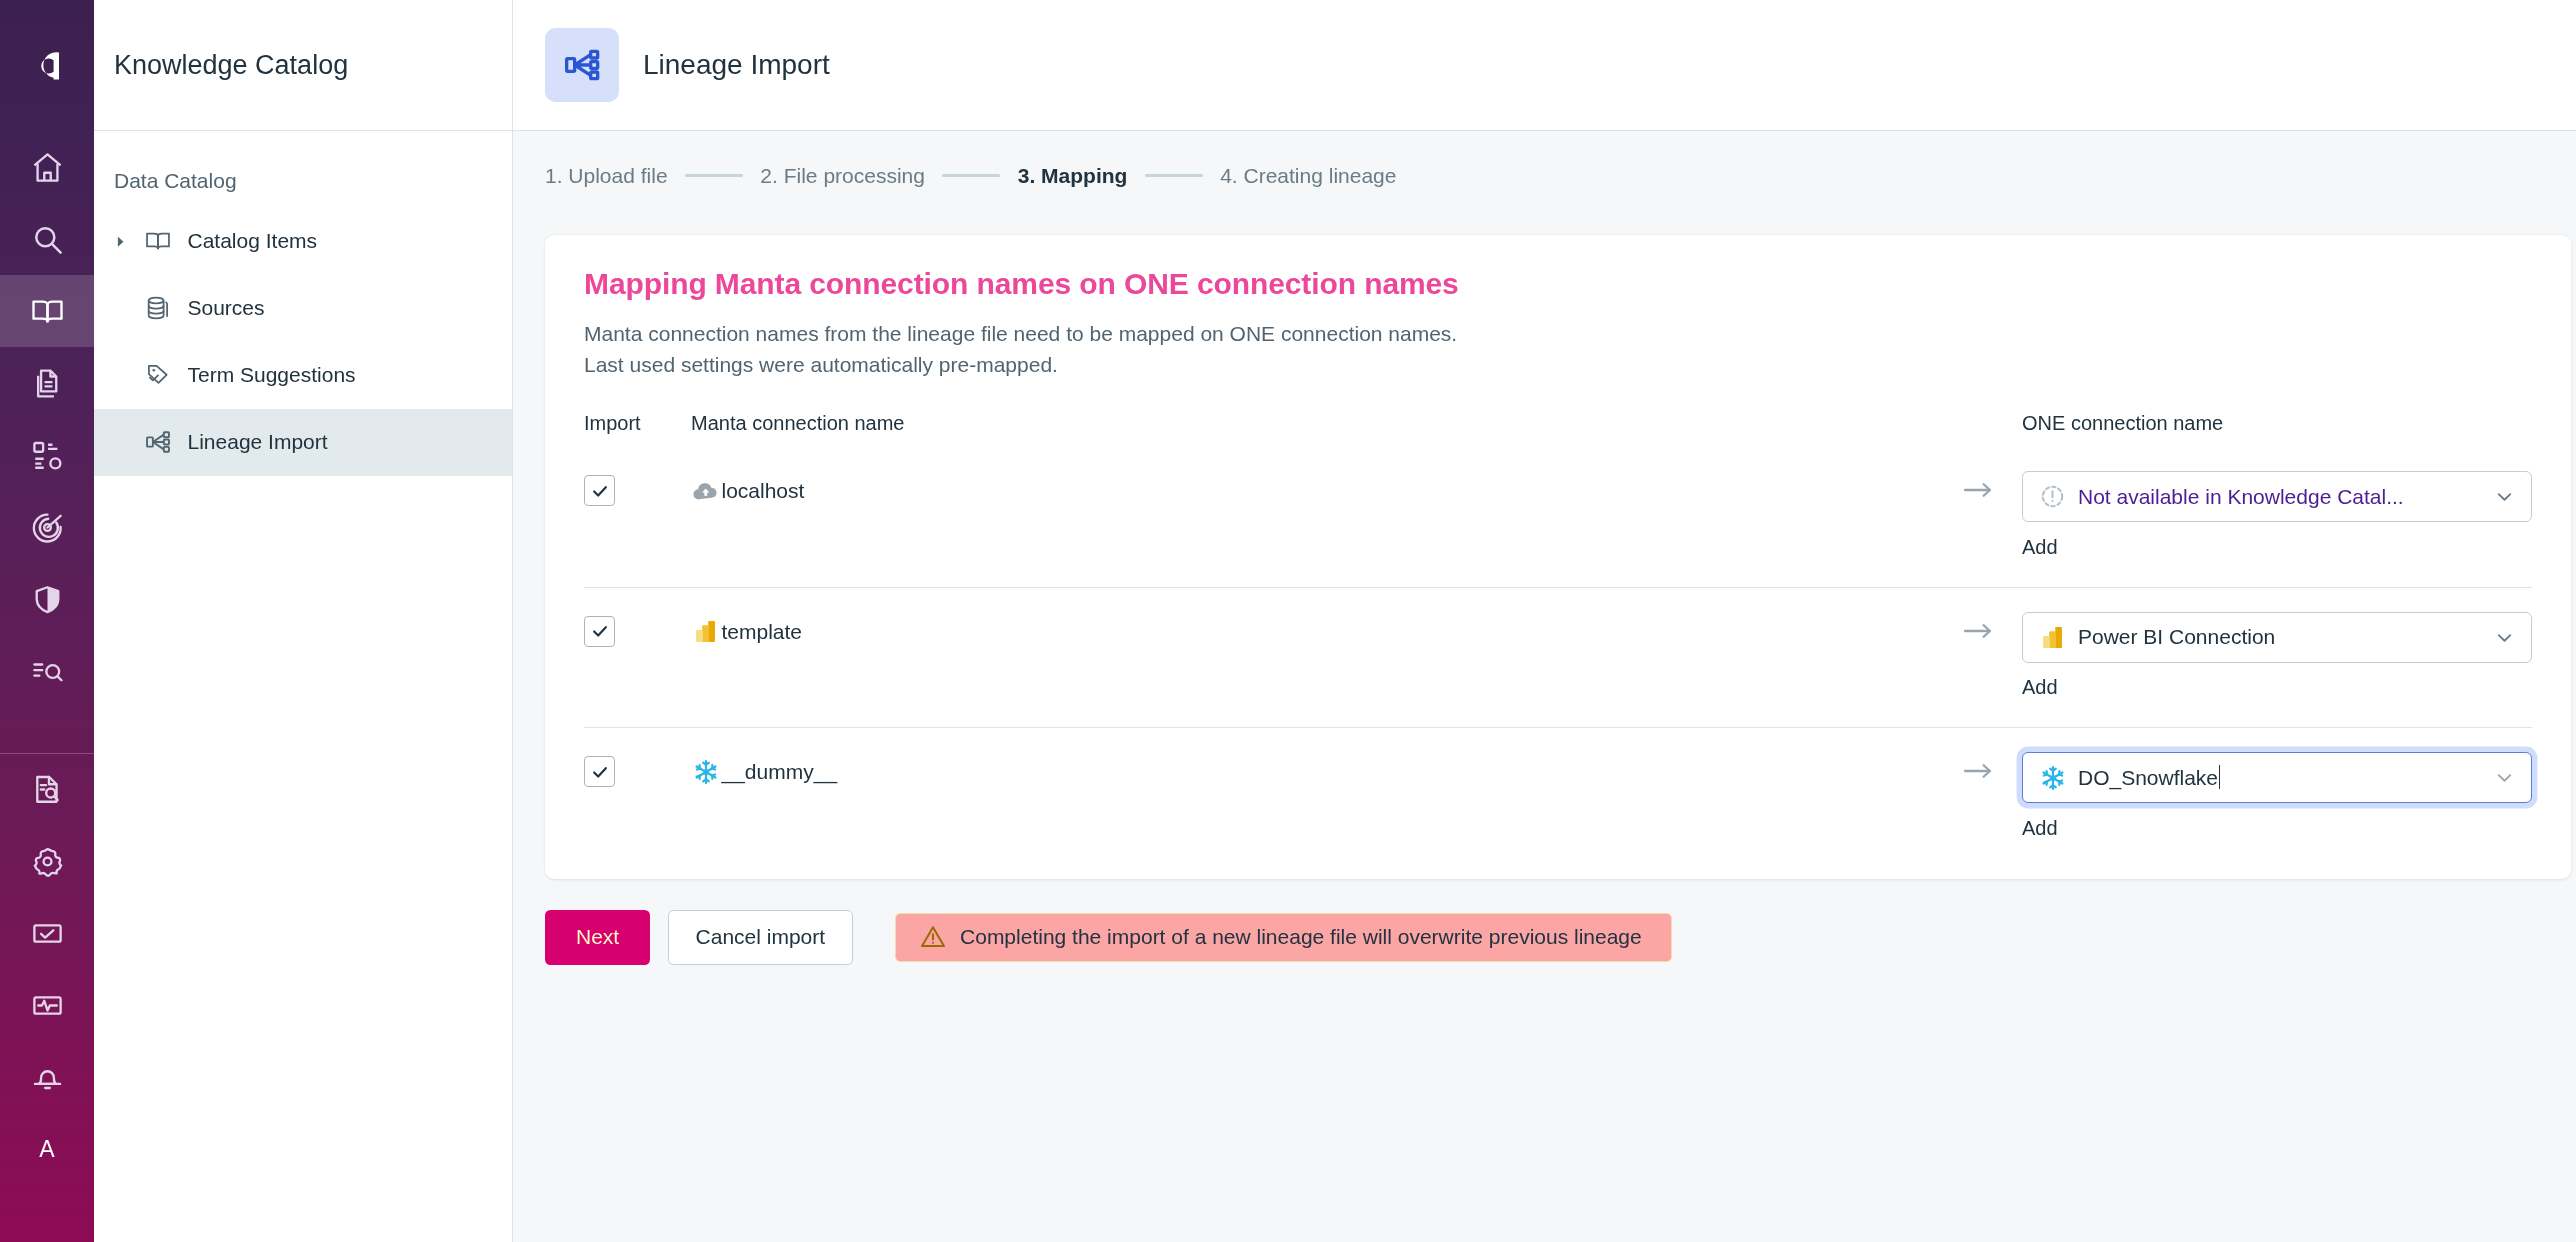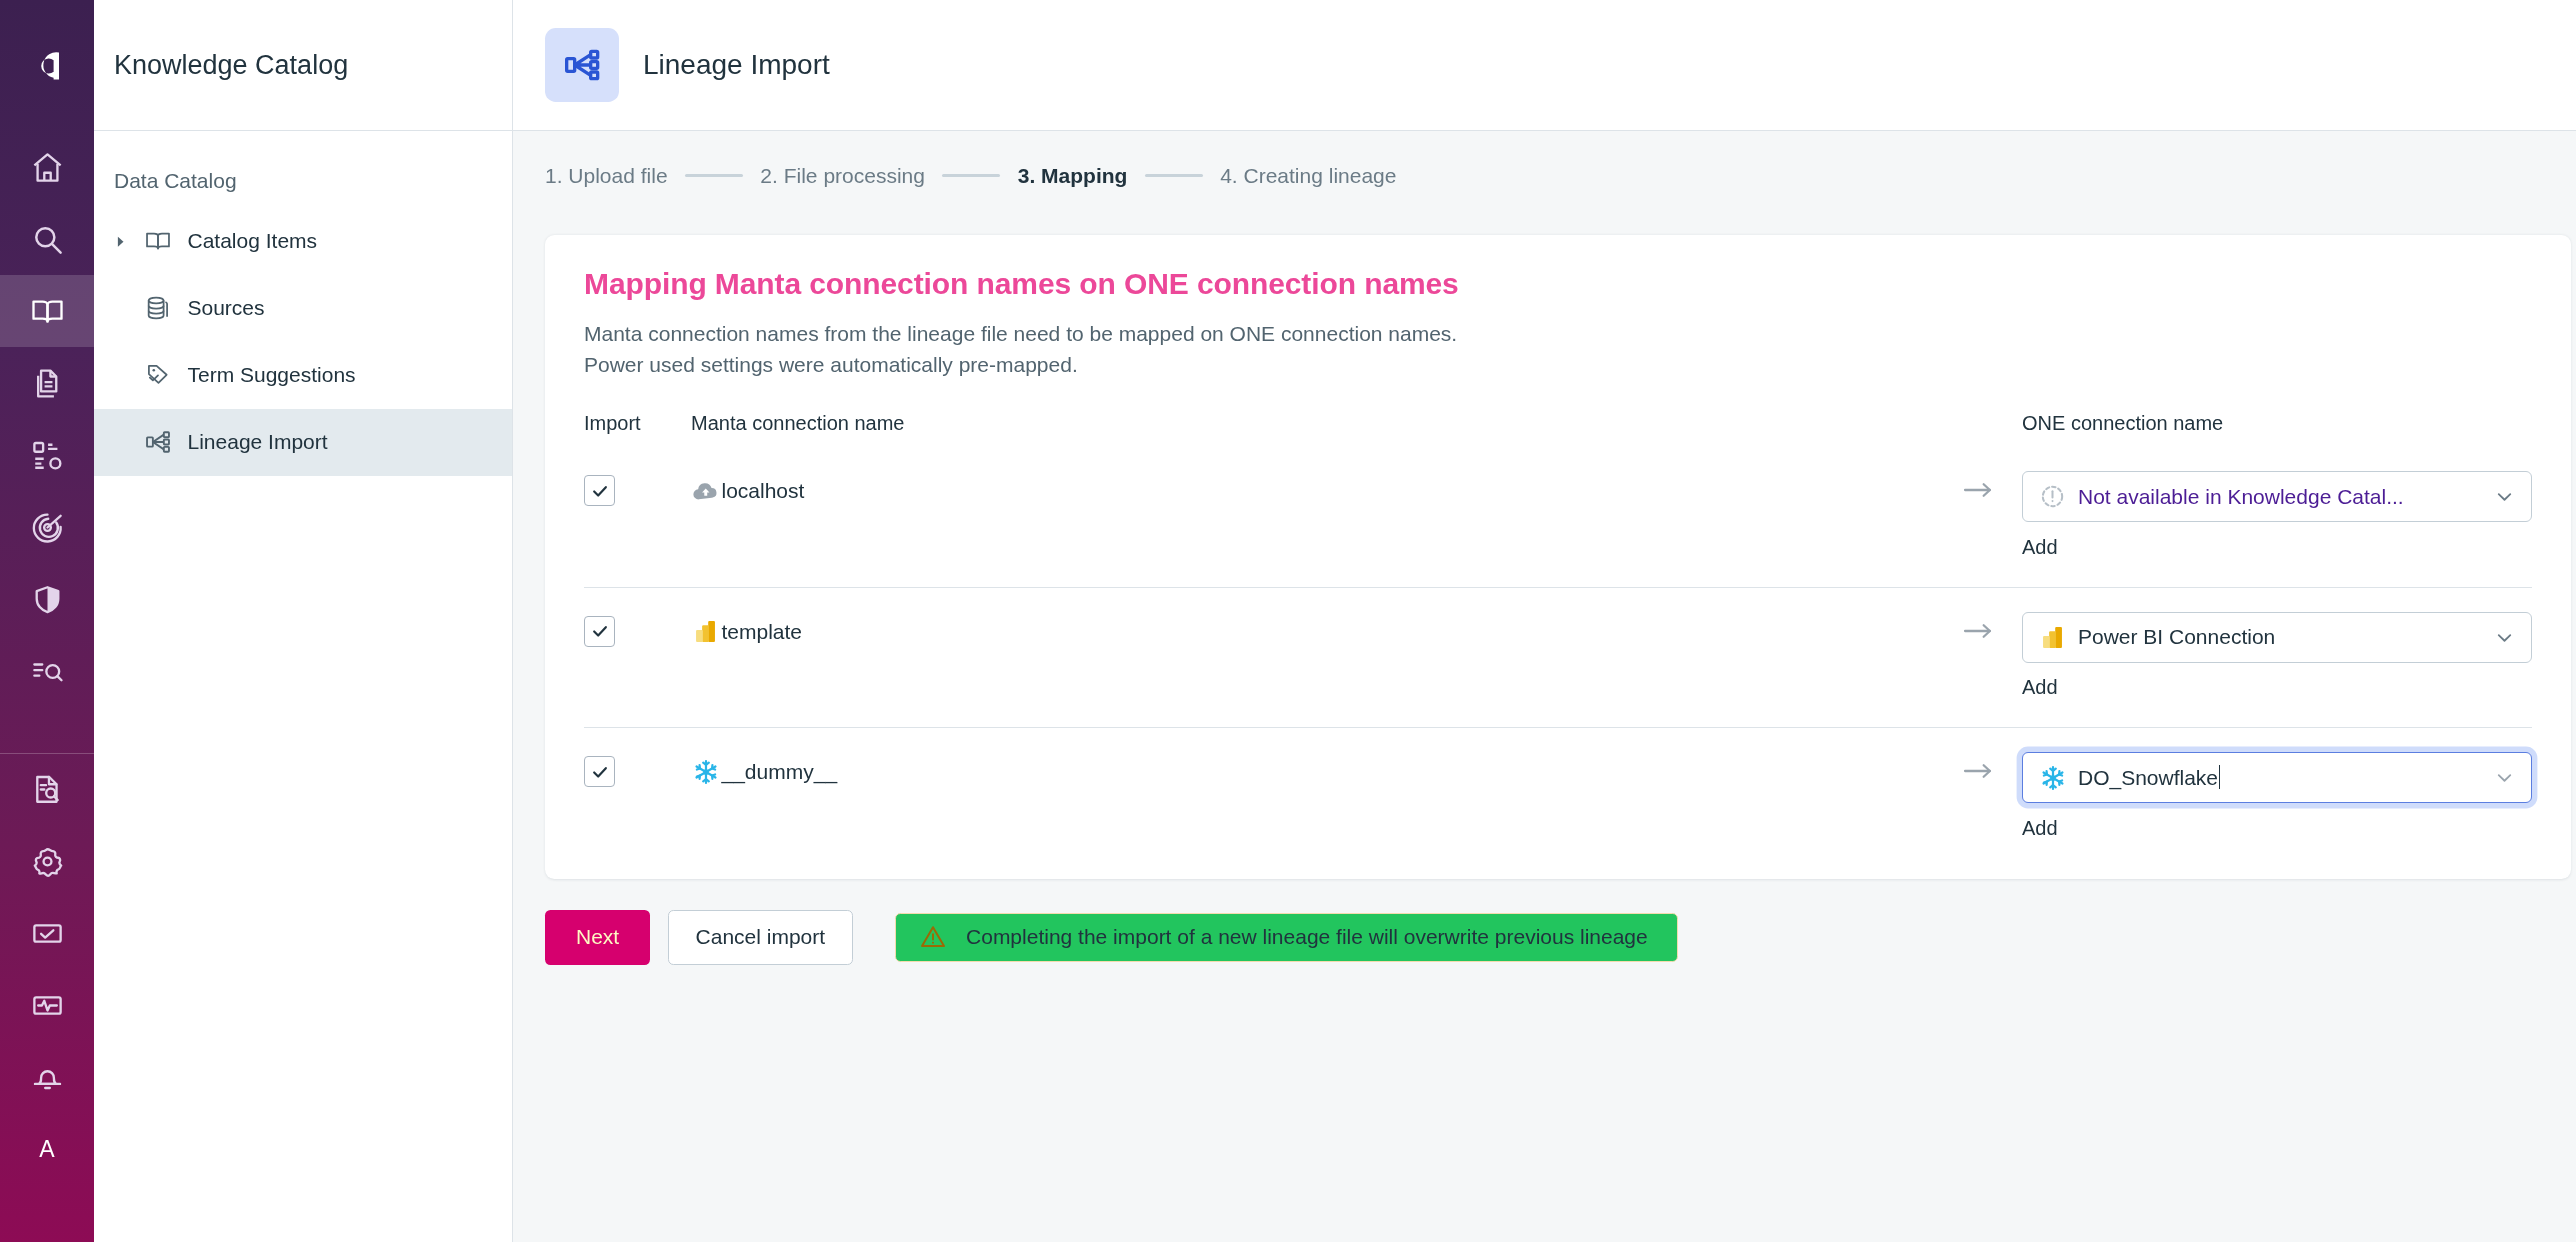--- a/index.html
+++ b/index.html
@@ -138,22 +138,22 @@
   .actions { display:flex; align-items:center; gap: 17.4px; padding: 31px 0 0 0; }
   .btn-primary {
     background:#d6006e; color:#fef9c3; font-size: 21px; border:none; border-radius: 5.4px;
     height: 55px; padding: 0 31px; cursor:pointer;
   }
   .btn-secondary {
     background:#fff; color:#21333e; font-size: 21px; border:1.3px solid #c3ced6; border-radius: 5.4px;
     height: 55px; padding: 0 27px; cursor:pointer;
   }
   .warn {
-    background:#22c55e; border:1.3px solid #f3dcae; border-radius: 5.4px;
-    height: 49px; display:flex; align-items:center; gap: 18px;
+    background:#fca5a5; border:1.3px solid #f3dcae; border-radius: 5.4px;
+    height: 49px; display:flex; align-items:center; gap: 12px;
     padding: 0 29.5px 0 23px; margin-left: 24px;
   }
   .warn-text { font-size: 21px; color:#21333e; white-space:nowrap; }
   .warn-icon { width:29.5px; height:29.5px; flex:0 0 29.5px; display:flex; align-items:center; justify-content:center; }
 </style>
 </head>
 <body>
 
 <div class="app">
 
@@ -374,21 +374,21 @@
       <div class="step current">3. Mapping</div>
       <div class="step-line"></div>
       <div class="step">4. Creating lineage</div>
     </div>
 
     <div class="content">
       <div class="card">
         <div class="card-title">Mapping Manta connection names on ONE connection names</div>
         <div class="card-desc">
           <div>Manta connection names from the lineage file need to be mapped on ONE connection names.</div>
-          <div>Power used settings were automatically pre-mapped.</div>
+          <div>Last used settings were automatically pre-mapped.</div>
         </div>
 
         <div class="tbl">
           <div class="tbl-head">
             <div class="col-import">Import</div>
             <div class="col-manta">Manta connection name</div>
             <div class="col-arrow"></div>
             <div class="col-one">ONE connection name</div>
           </div>
 

